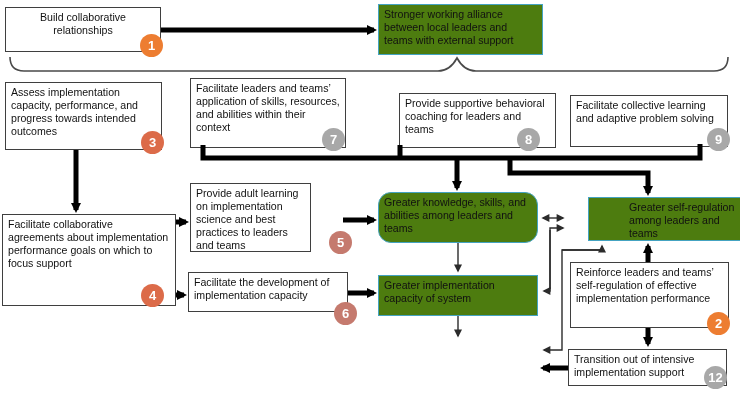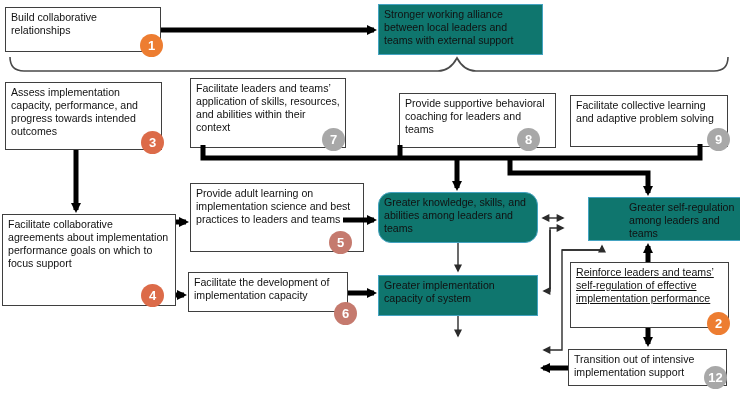--- a/index.html
+++ b/index.html
@@ -4,21 +4,21 @@
 <style>
   html,body{margin:0;padding:0;background:#ffffff;}
   #stage{
     position:relative;width:740px;height:400px;background:#ffffff;
     font-family:"Liberation Sans",sans-serif;color:#111;overflow:hidden;
   }
   .bx{
     position:absolute;background:#ffffff;border:1.4px solid #3f3f3f;
     padding:3px 5px;font-size:10.6px;line-height:1.22;box-sizing:border-box;
   }
-  .bx.blue{background:#0f766e;border-color:#44A3C1;}
+  .bx.blue{background:#4d7c0f;border-color:#44A3C1;}
   .badge{
     position:absolute;width:23px;height:23px;border-radius:50%;
     color:#ffffff;font-weight:bold;font-size:13px;
     display:flex;align-items:center;justify-content:center;z-index:3;
   }
   .badge.orange{background:#ED7D31;}
   .badge.redorange{background:#DC6B49;}
   .badge.rose{background:#C57A6E;}
   .badge.gray{background:#A8A8A8;}
   svg.layer{position:absolute;left:0;top:0;z-index:2;pointer-events:none;}
@@ -58,21 +58,21 @@
 
     <path d="M458,243 V271" stroke="#2b2b2b" stroke-width="1.4" fill="none" marker-end="url(#ahS)"></path>
     <path d="M458,316 V336" stroke="#2b2b2b" stroke-width="1.4" fill="none" marker-end="url(#ahS)"></path>
     <path d="M543,218 H563" stroke="#2b2b2b" stroke-width="1.4" fill="none" marker-start="url(#ahS)" marker-end="url(#ahS)"></path>
     <path d="M550,289 V228 H563" stroke="#2b2b2b" stroke-width="1.4" fill="none" marker-end="url(#ahS)"></path>
     <path d="M550,230 V291 H544" stroke="#2b2b2b" stroke-width="1.4" fill="none" marker-end="url(#ahS)"></path>
     <path d="M562,250 H602 V246" stroke="#2b2b2b" stroke-width="1.4" fill="none" marker-end="url(#ahS)"></path>
     <path d="M602,250 H562 V350 H544" stroke="#2b2b2b" stroke-width="1.4" fill="none" marker-end="url(#ahS)"></path>
   </svg>
 
-  <div class="bx" style="left:5px;top:7px;width:156px;height:45px;">
+  <div class="bx" style="left:5px;top:7px;width:156px;height:45px;text-align:center;">
     <span>Build collaborative relationships</span>
   </div>
 
   <div class="bx blue" style="left:378px;top:4px;width:165px;height:51px;">
     <span>Stronger working alliance between local leaders and teams with external support</span>
   </div>
 
   <div class="bx" style="left:5px;top:82px;width:157px;height:68px;">
     <span>Assess implementation capacity, performance, and progress towards intended outcomes</span>
   </div>
@@ -86,42 +86,42 @@
   </div>
 
   <div class="bx" style="left:570px;top:95px;width:158px;height:52px;">
     <span>Facilitate collective learning and adaptive problem solving</span>
   </div>
 
   <div class="bx" style="left:2px;top:214px;width:174px;height:92px;">
     <span>Facilitate collaborative agreements about implementation performance goals on which to focus support</span>
   </div>
 
-  <div class="bx" style="left:190px;top:183px;width:174px;height:69px;">
+  <div class="bx" style="left:190px;top:183px;width:121px;height:69px;">
     <span>Provide adult learning on implementation science and best practices to leaders and teams</span>
   </div>
 
   <div class="bx" style="left:188px;top:272px;width:160px;height:40px;">
     <span>Facilitate the development of implementation capacity</span>
   </div>
 
   <div class="bx blue" style="left:378px;top:192px;width:160px;height:51px;border-radius:13px;">
     <span>Greater knowledge, skills, and abilities among leaders and teams</span>
   </div>
 
   <div class="bx blue" style="left:378px;top:275px;width:160px;height:41px;">
     <span>Greater implementation capacity of system</span>
   </div>
 
 
   <div class="bx blue" style="left:588px;top:197px;width:165px;height:44px;padding-left:40px;">
     <span>Greater self-regulation among leaders and teams</span>
   </div>
 
-  <div class="bx" style="left:570px;top:262px;width:159px;height:66px;text-decoration:underline;">
+  <div class="bx" style="left:570px;top:262px;width:159px;height:66px;">
     <span>Reinforce leaders and teams’ self-regulation of effective implementation performance</span>
   </div>
 
   <div class="bx" style="left:568px;top:349px;width:159px;height:37px;">
     <span>Transition out of intensive implementation support</span>
   </div>
 
   <div class="badge orange" style="left:140px;top:34px;">1</div>
   <div class="badge redorange" style="left:141px;top:131px;">3</div>
   <div class="badge gray" style="left:322px;top:128px;">7</div>

